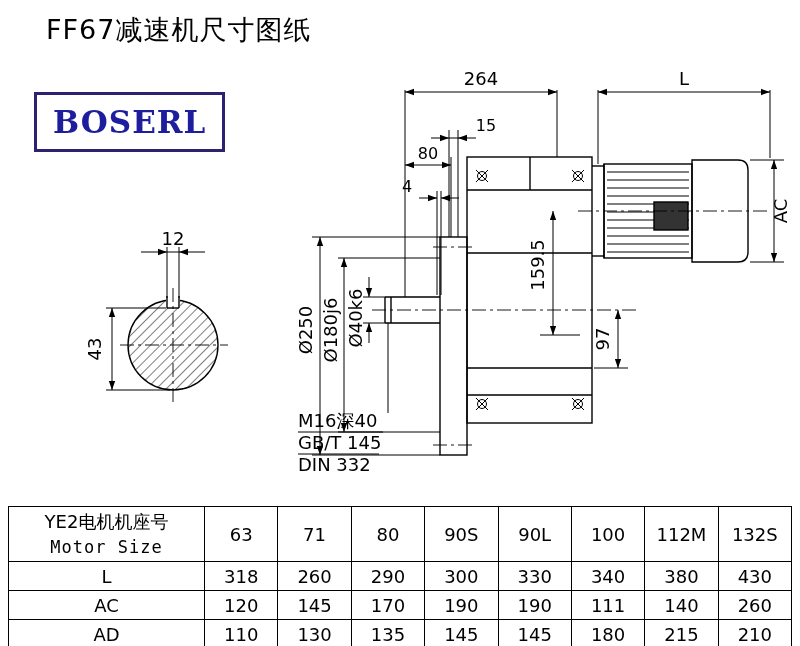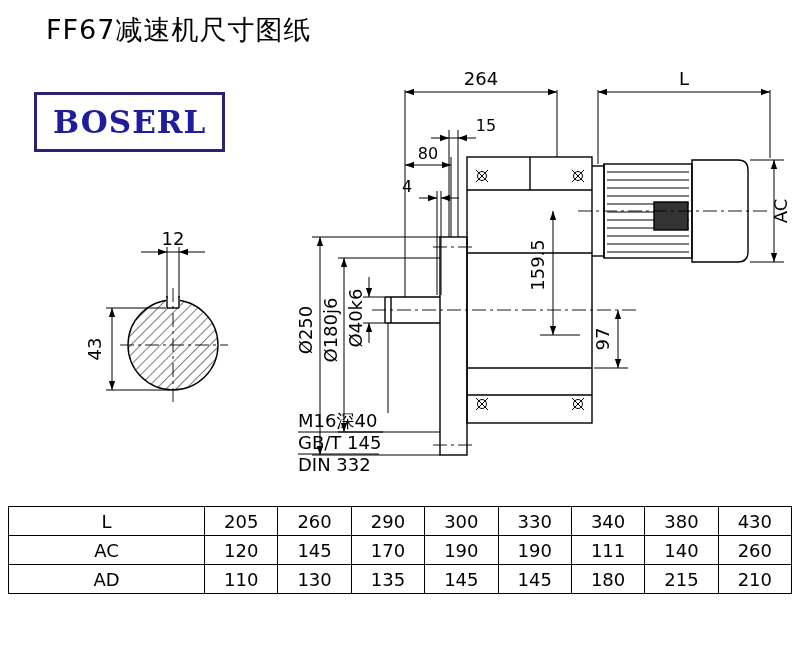--- a/index.html
+++ b/index.html
@@ -210,22 +210,36 @@
         <col>
         <col>
         <col>
         <col>
         <col>
         <col>
         <col>
       </colgroup>
     <tbody>
       <tr>
+        <th class="hdr">
+          <div class="hdr-cn">YE2电机机座号</div>
+          <div class="hdr-en">Motor Size</div>
+        </th>
+        <th class="hdr">63</th>
+        <th class="hdr">71</th>
+        <th class="hdr">80</th>
+        <th class="hdr">90S</th>
+        <th class="hdr">90L</th>
+        <th class="hdr">100</th>
+        <th class="hdr">112M</th>
+        <th class="hdr">132S</th>
+      </tr>
+      <tr>
         <td>L</td>
-        <td>205</td>
+        <td>318</td>
         <td>260</td>
         <td>290</td>
         <td>300</td>
         <td>330</td>
         <td>340</td>
         <td>380</td>
         <td>430</td>
       </tr>
       <tr>
         <td>AC</td>

